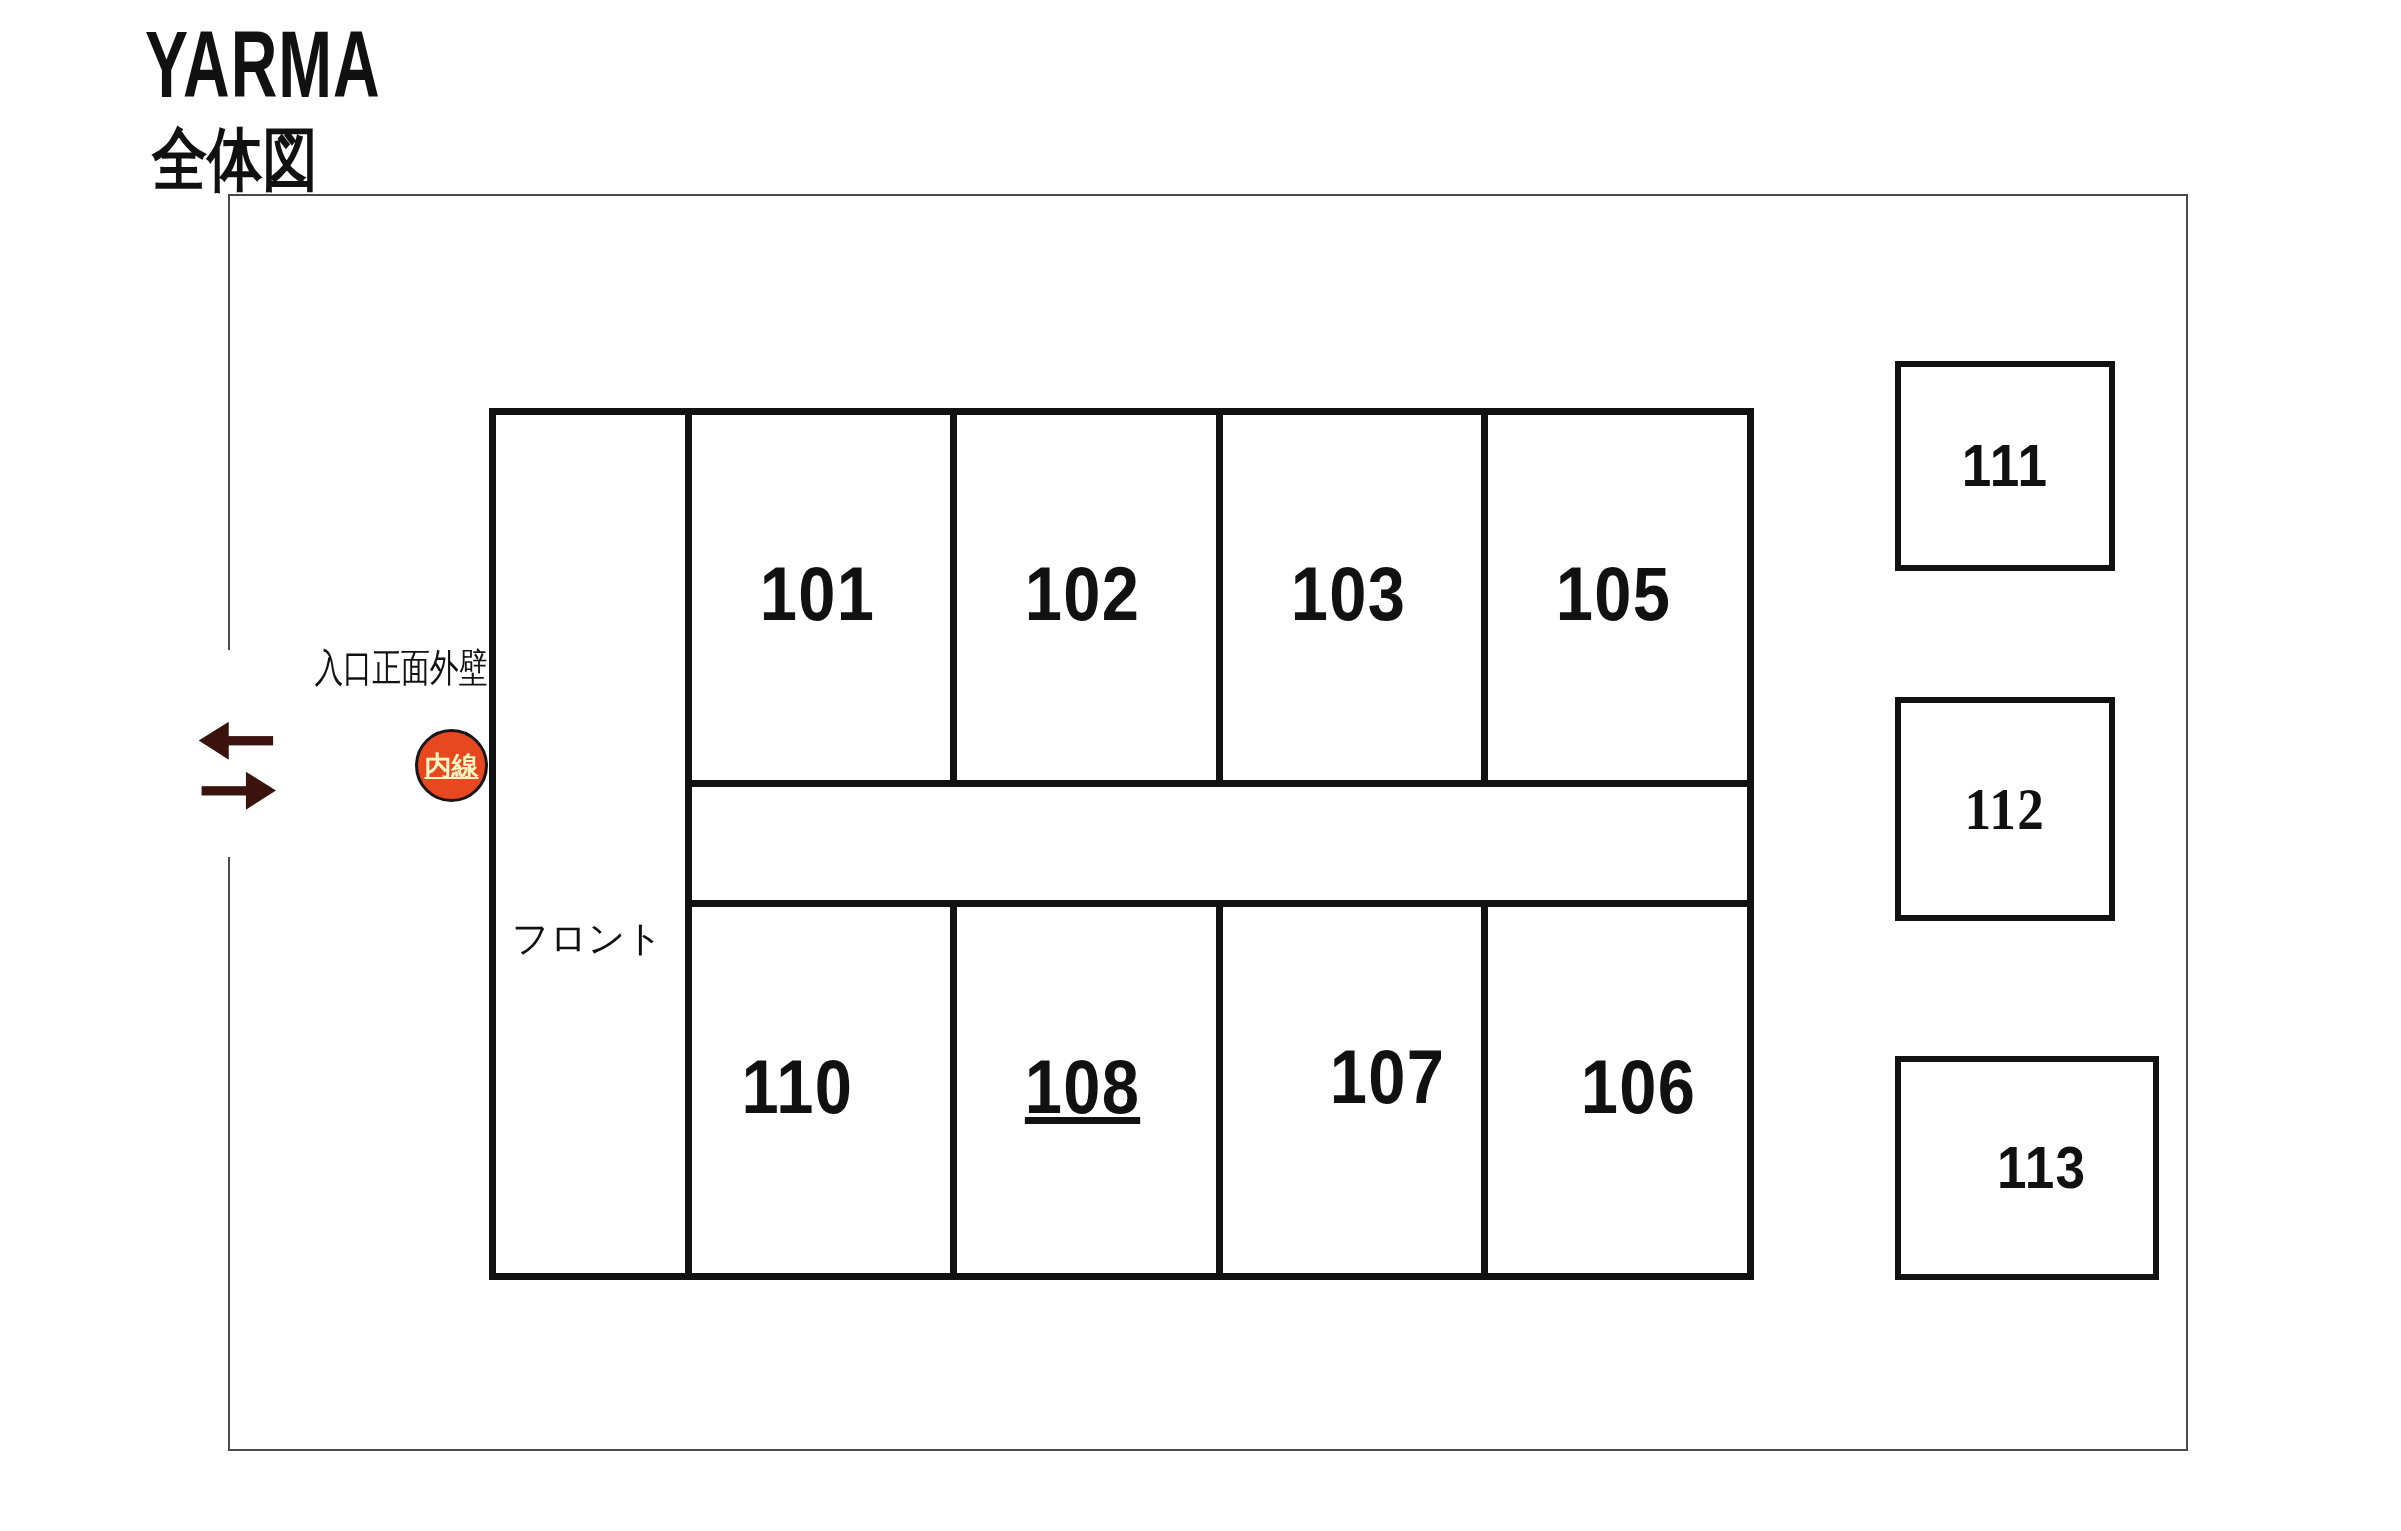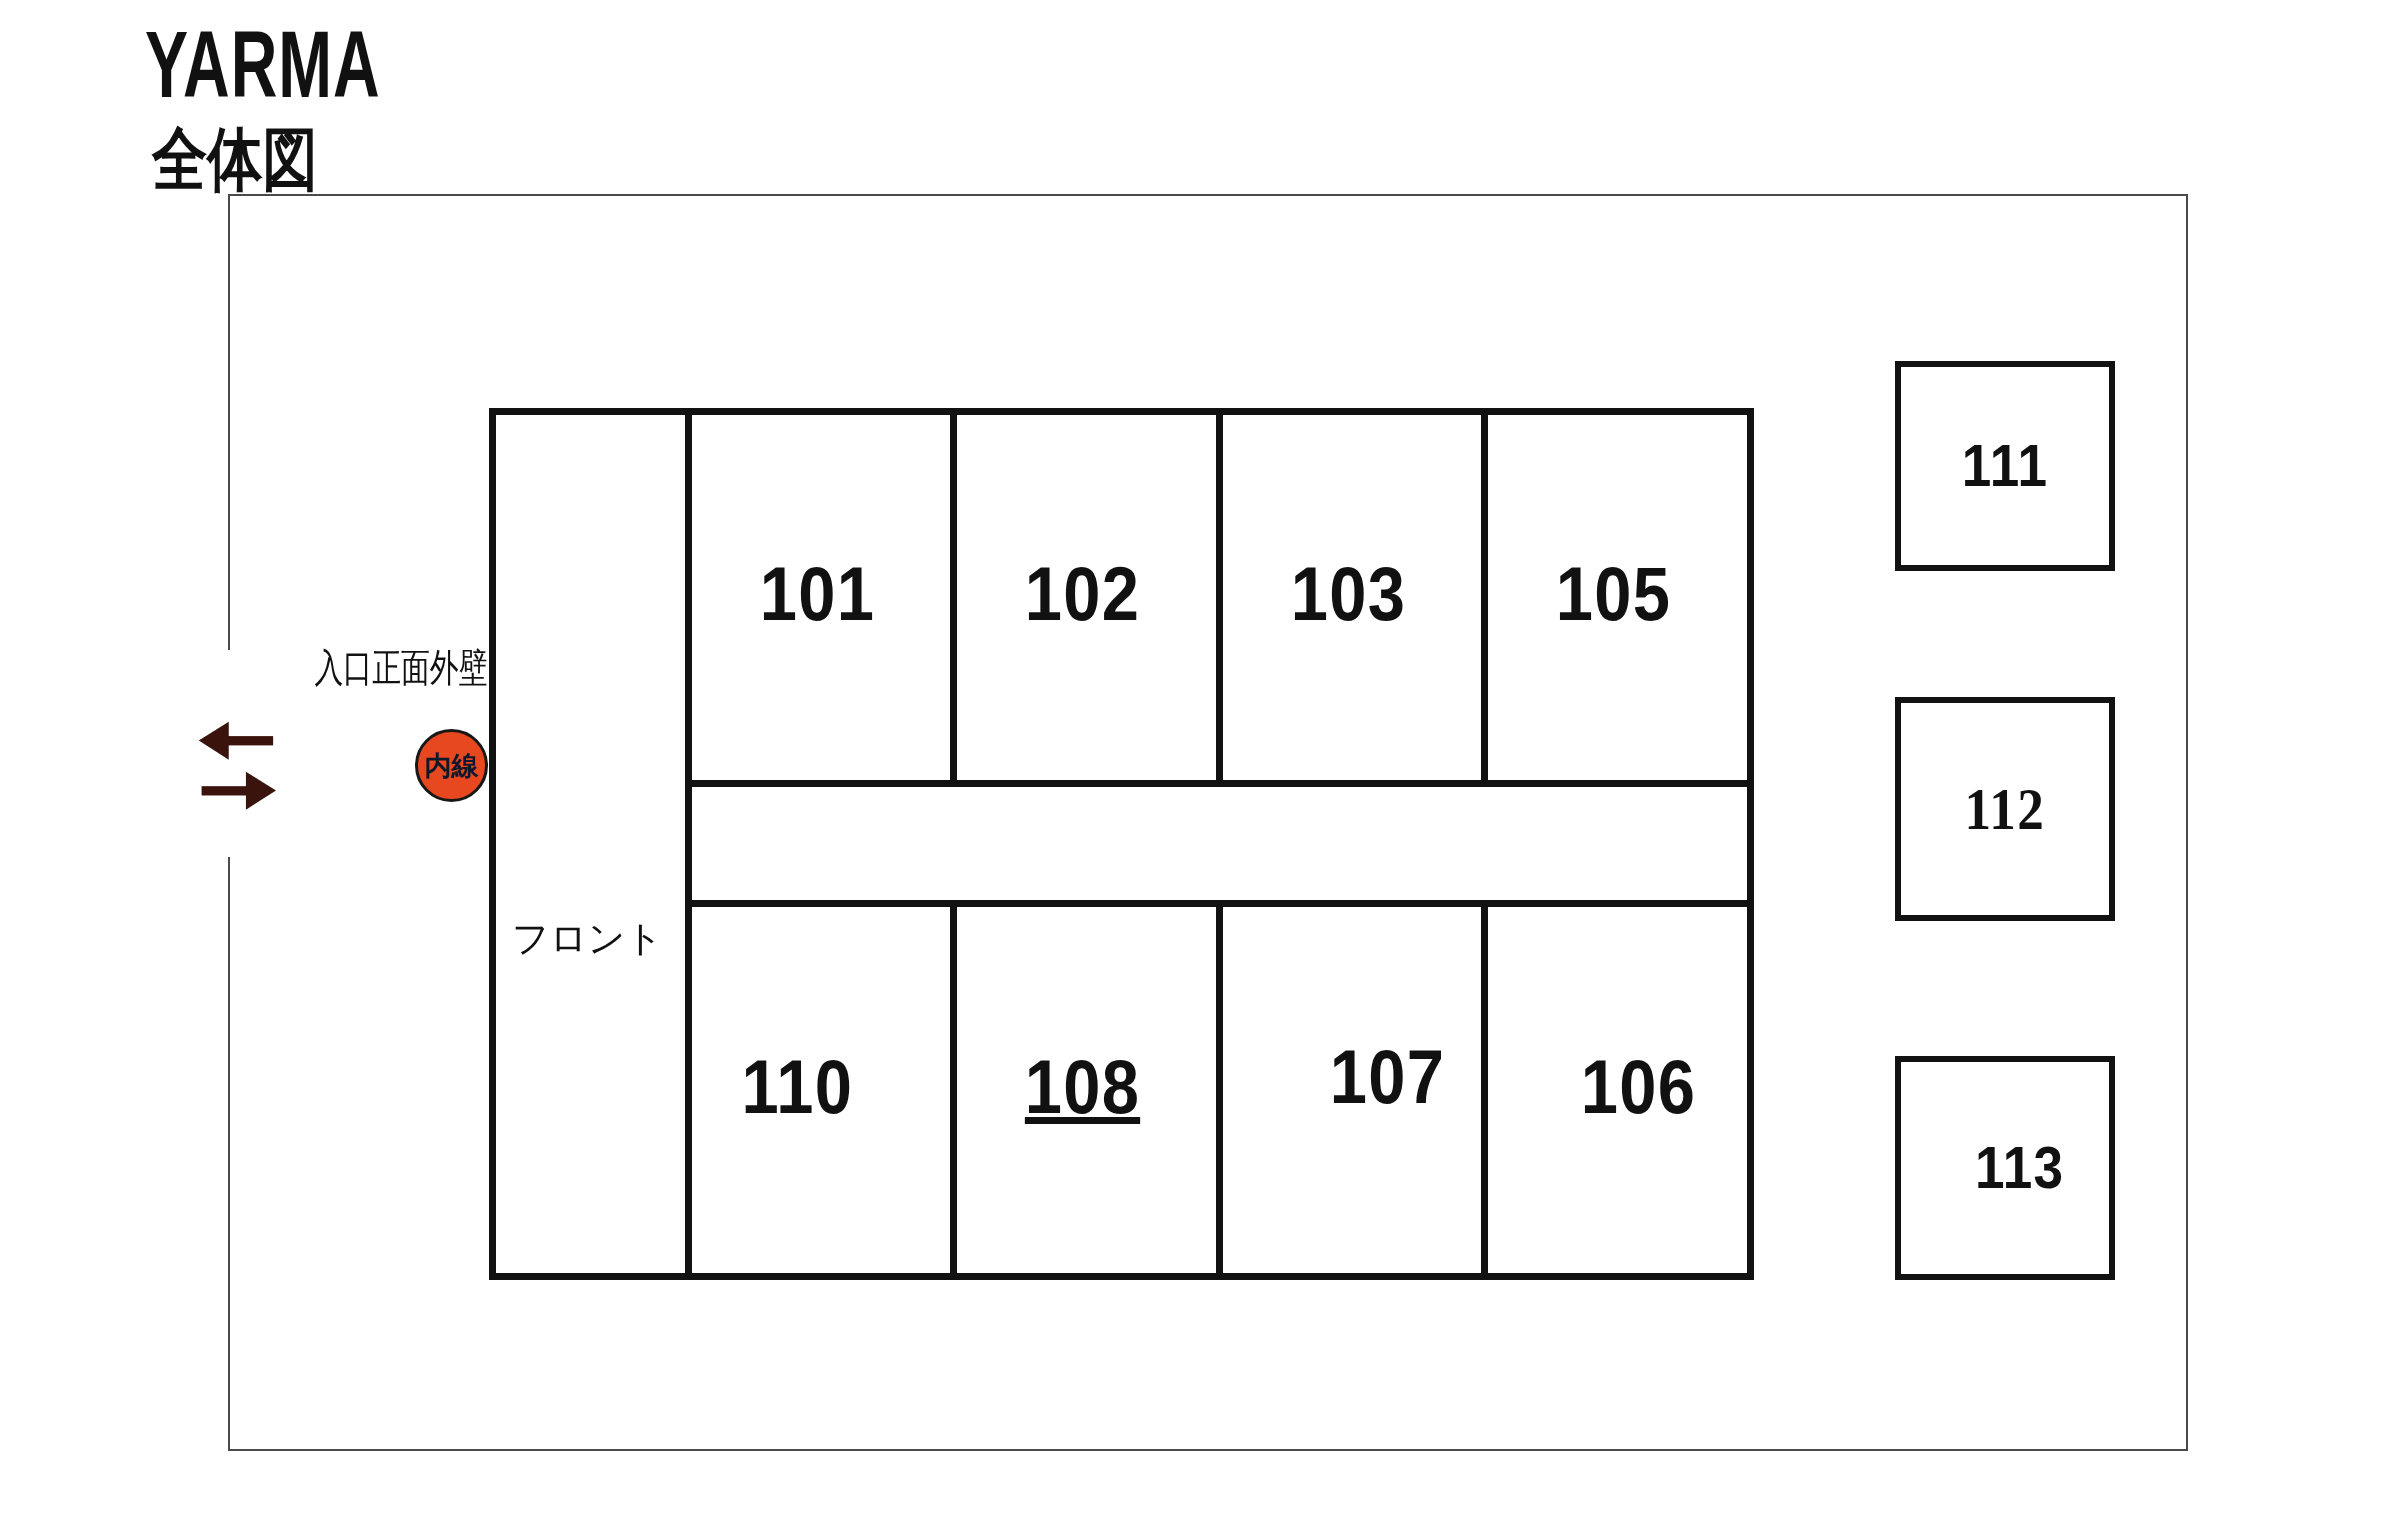--- a/index.html
+++ b/index.html
@@ -52,21 +52,21 @@
   .frontLabel{
     position:absolute;left:491px;top:914px;width:193px;text-align:center;
     font-size:37px;white-space:nowrap;
   }
   .extBadge{
     position:absolute;left:415px;top:729px;width:73px;height:73px;
     border-radius:50%;background:#e8481f;border:3.6px solid #171717;
     box-sizing:border-box;display:flex;align-items:center;justify-content:center;
     z-index:3;
   }
-  .extText{color:#0f172a;font-size:27px;font-weight:bold;white-space:nowrap;}
+  .extText{color:#fef9c3;font-size:27px;font-weight:bold;white-space:nowrap;text-decoration:underline;}
   .arrows{position:absolute;left:193px;top:710px;z-index:2;}
 </style>
 </head>
 <body>
 
 <div class="canvas">
 
   <div class="title">YARMA</div>
   <div class="subtitle">全体図</div>
 
@@ -130,18 +130,18 @@
   <div class="cell" style="left:1481px;top:900px;width:316px;height:373px;">
     <span class="roomNum">106</span>
   </div>
 
   <div class="detBox" style="left:1895px;top:361px;width:220px;height:210px;">
     <span class="detNum">111</span>
   </div>
   <div class="detBox" style="left:1895px;top:697px;width:220px;height:224px;font-family:Liberation Serif, serif;">
     <span class="detNum">112</span>
   </div>
-  <div class="detBox" style="left:1895px;top:1056px;width:220px;height:224px;padding-left:29px;">
+  <div class="detBox" style="left:1895px;top:1056px;width:264px;height:224px;padding-left:29px;">
     <span class="detNum">113</span>
   </div>
 
 </div>
 
 
 </body></html>

